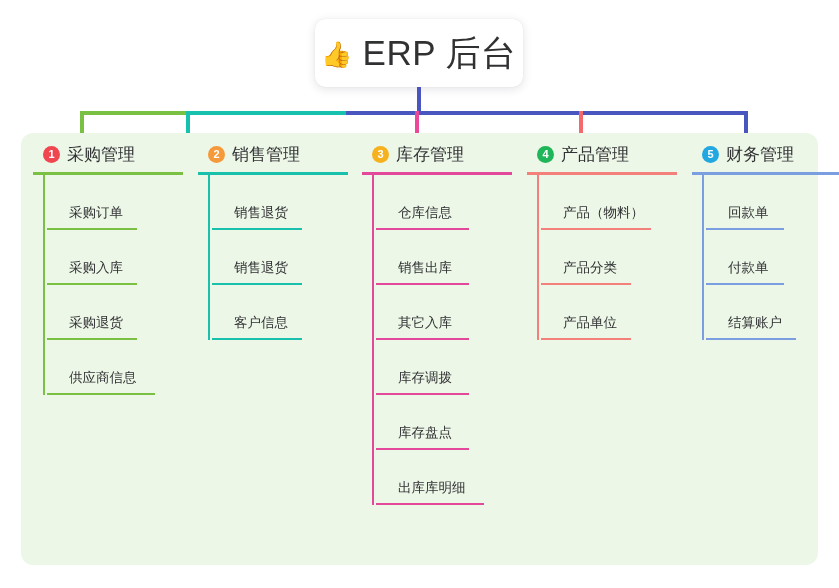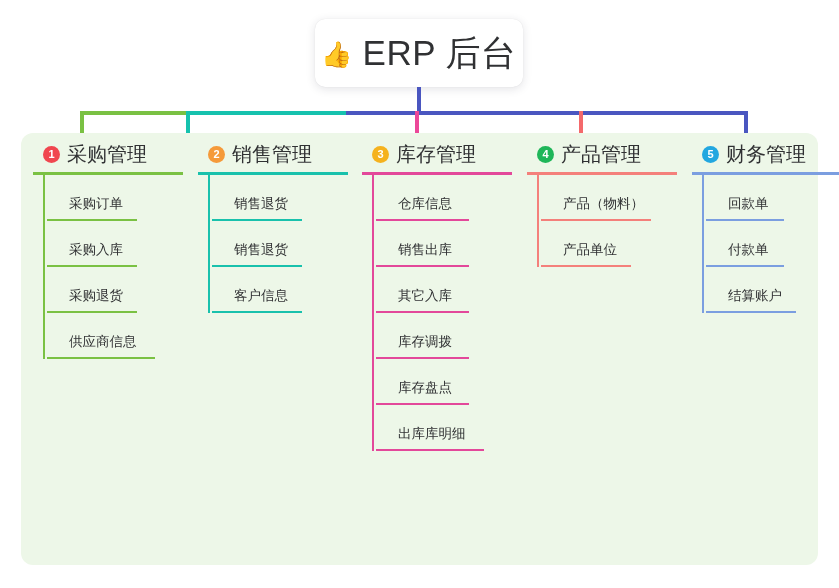--- a/index.html
+++ b/index.html
@@ -98,21 +98,21 @@
     height: 17px;
     border-radius: 50%;
     color: #ffffff;
     font-size: 11px;
     line-height: 17px;
     text-align: center;
     font-weight: bold;
     flex: none;
   }
   .col-title {
-    font-size: 20px;
+    font-size: 17px;
     color: #303133;
     white-space: nowrap;
   }
   .col-rule {
     height: 3px;
     margin-top: 6px;
   }
 
   
   .col-body {
@@ -121,21 +121,21 @@
   }
   .spine {
     position: absolute;
     left: 10px;
     top: 0;
     bottom: 0;
     width: 2px;
   }
   .item {
     position: relative;
-    height: 46px;
+    height: 55px;
     box-sizing: border-box;
   }
   .item-label {
     position: absolute;
     left: 22px;
     bottom: 8px;
     font-size: 13.5px;
     color: #303133;
     white-space: nowrap;
   }
@@ -260,20 +260,24 @@
           <span class="col-title">产品管理</span>
         </div>
         <div class="col-rule" style="background: rgb(244, 128, 123); width: 150px;"></div>
         <div class="col-body">
           <div class="spine" style="background: rgb(244, 128, 123);"></div>
           <div class="item">
             <span class="item-label">产品（物料）</span>
             <div class="item-rule" style="width: 110px; background: rgb(244, 128, 123);"></div>
           </div>
           <div class="item">
+            <span class="item-label">产品分类</span>
+            <div class="item-rule" style="width: 90px; background: rgb(244, 128, 123);"></div>
+          </div>
+          <div class="item">
             <span class="item-label">产品单位</span>
             <div class="item-rule" style="width: 90px; background: rgb(244, 128, 123);"></div>
           </div>
         </div>
       </div>
       <div class="col" style="left: 692px; width: 148px;">
         <div class="col-head">
           <span class="badge" style="background: rgb(34, 167, 224);">5</span>
           <span class="col-title">财务管理</span>
         </div>

